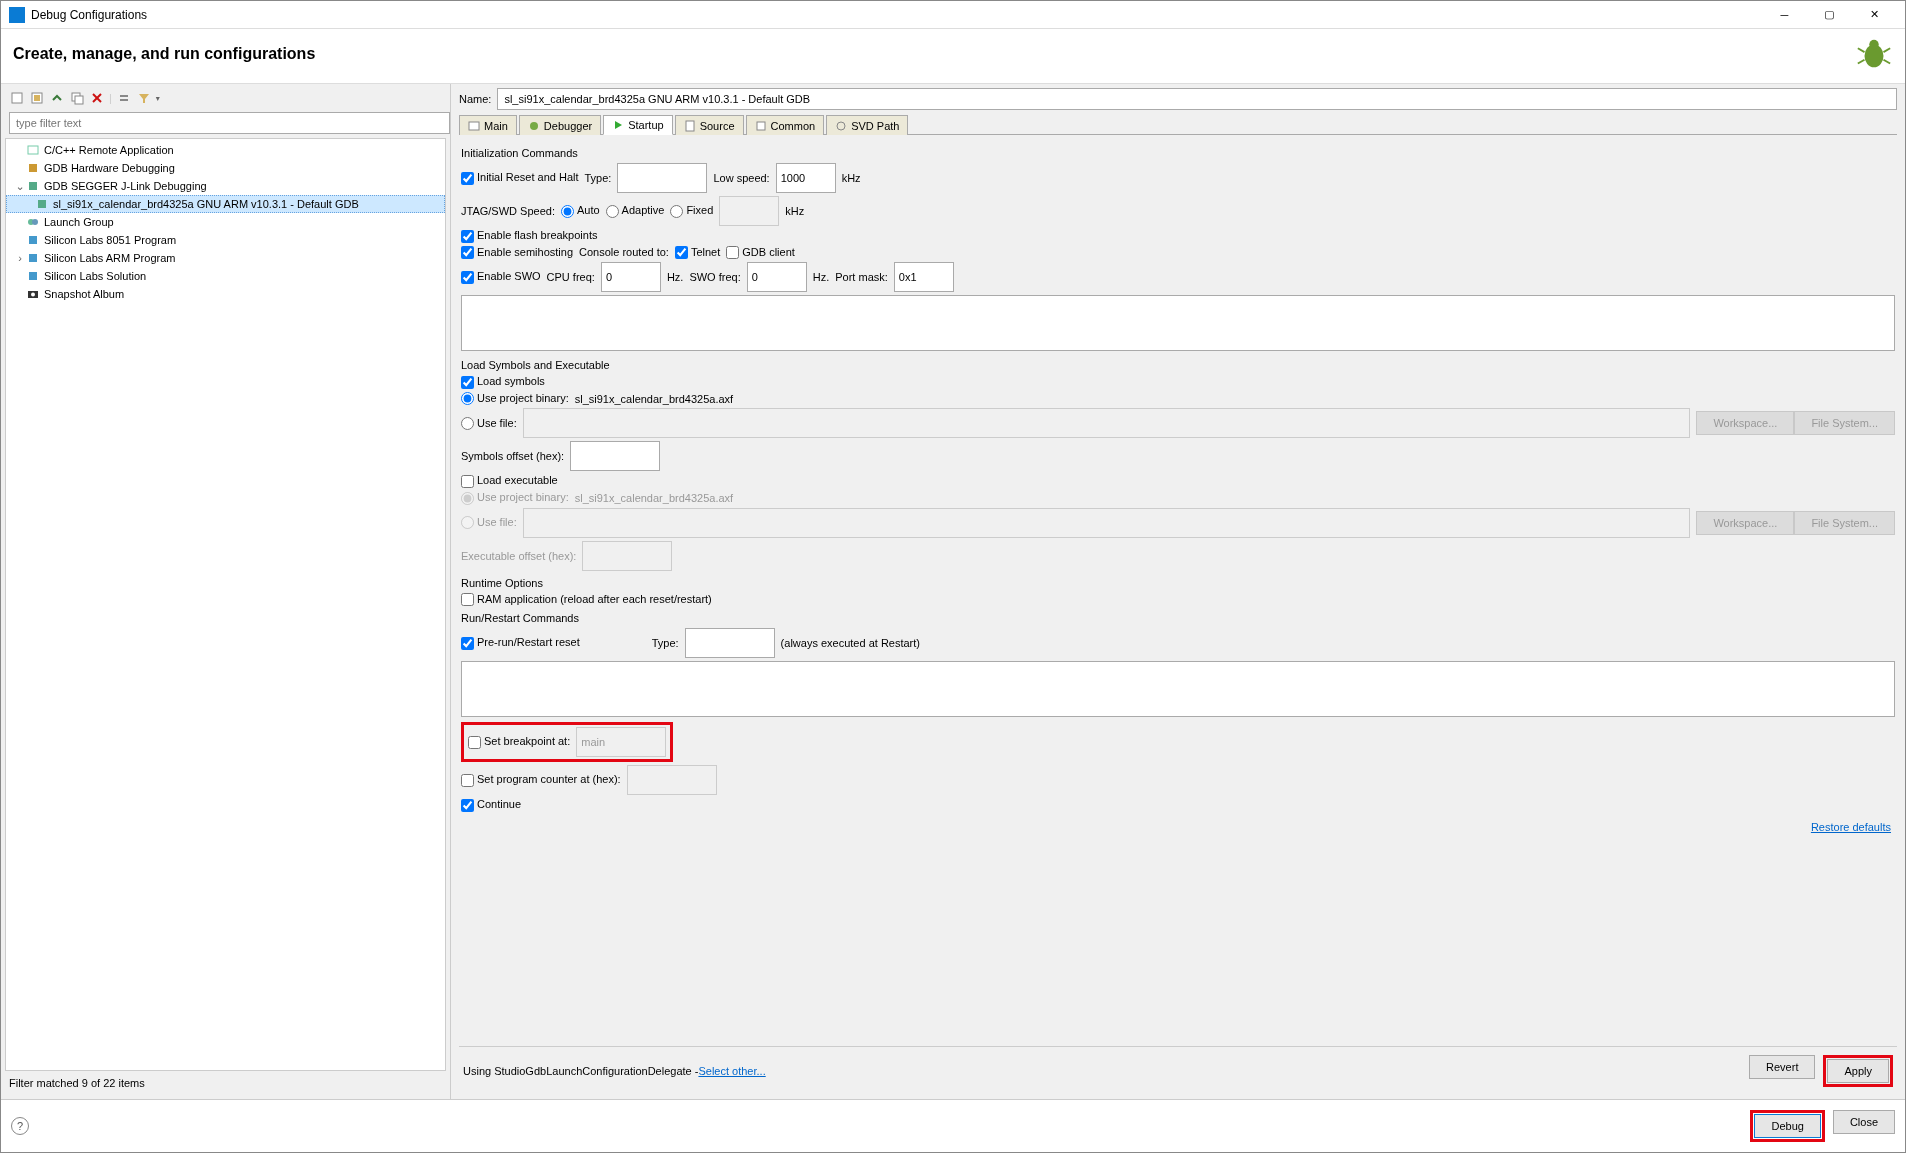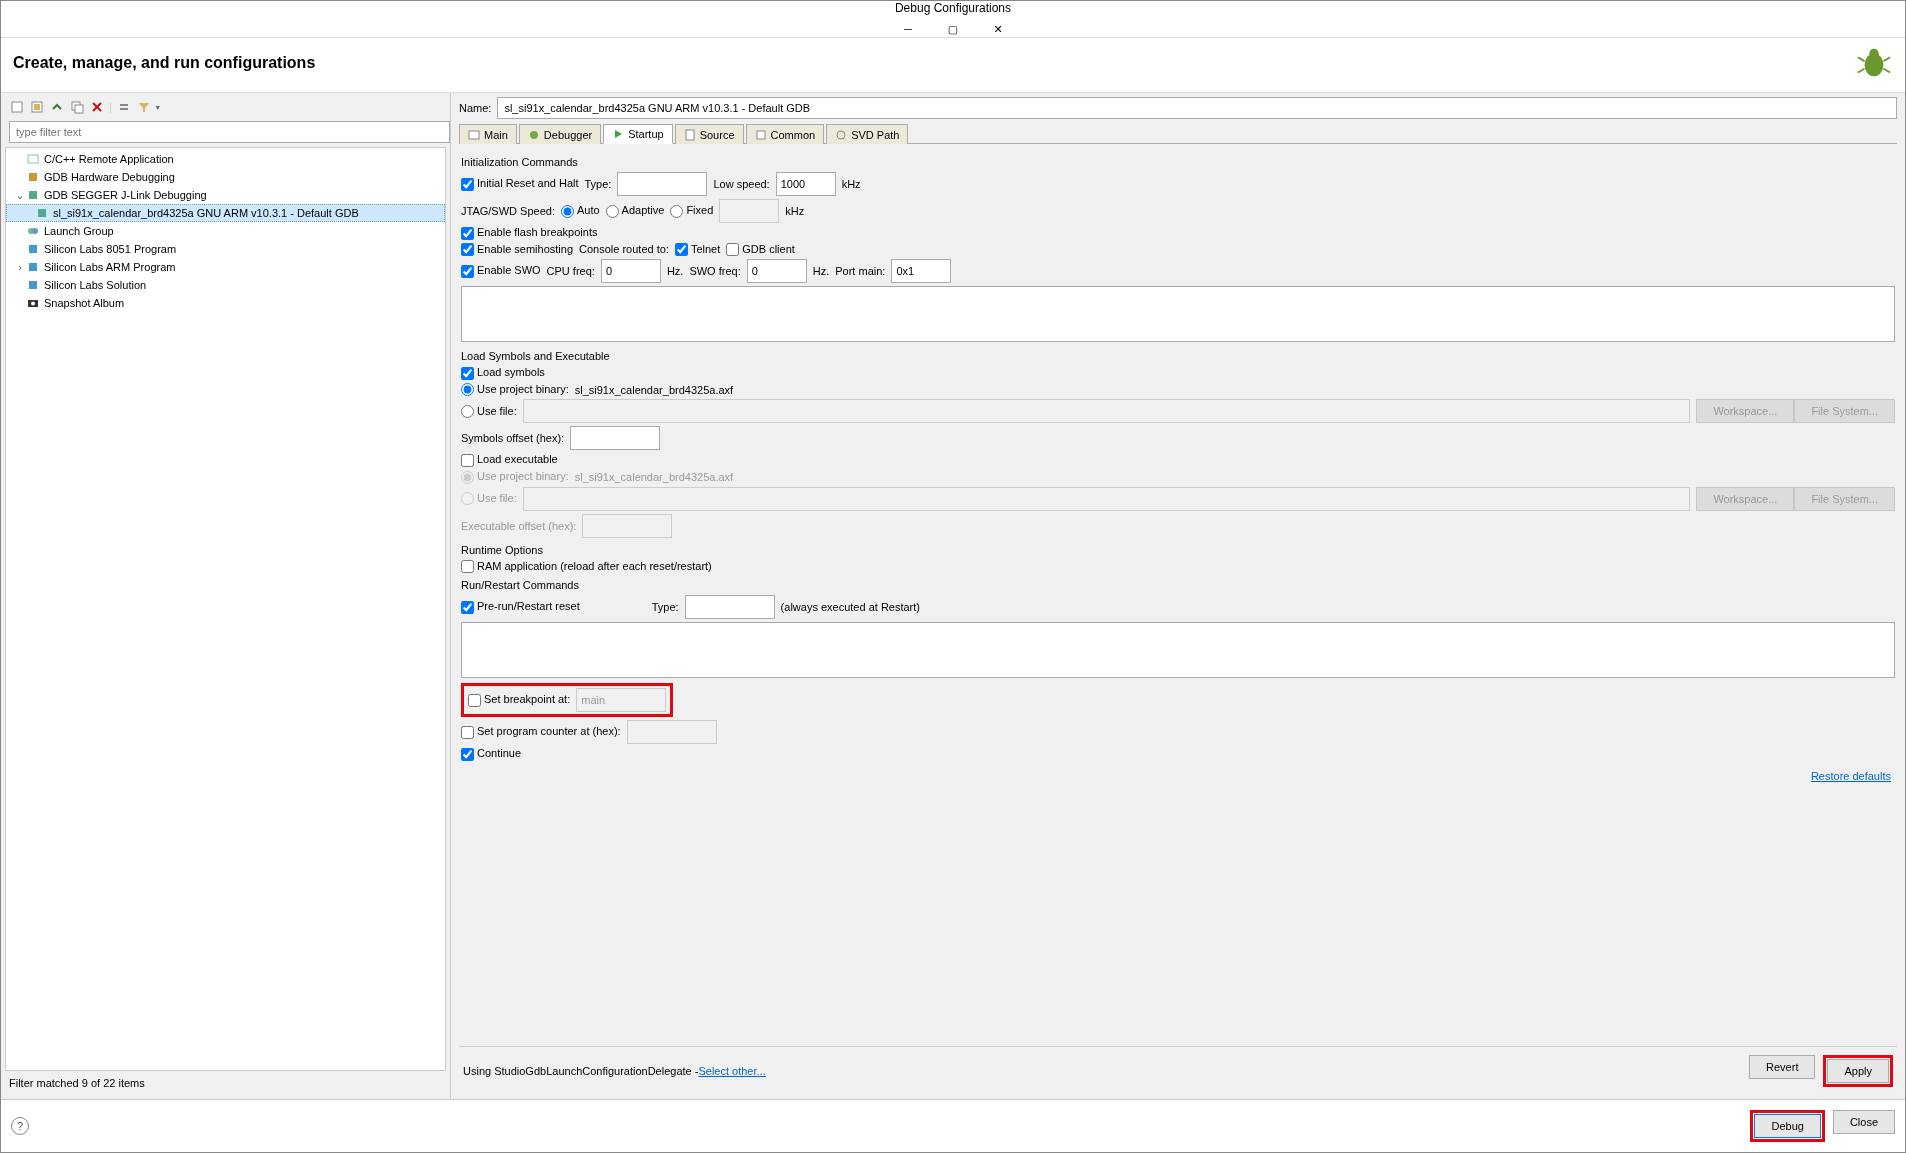--- a/index.html
+++ b/index.html
@@ -1,18 +1,18 @@
 <!DOCTYPE html>
 <html><head>
 <meta charset="utf-8">
 <style>
 * { box-sizing: border-box; font-family: "Segoe UI", Tahoma, sans-serif; font-size: 11px; }
 body { margin: 0; background: #f0f0f0; color: #000; }
 .window { width: 1906px; height: 1153px; background: #fff; display: flex; flex-direction: column; border: 1px solid #888; }
-.titlebar { display: flex; align-items: center; height: 37px; background: #fff; border-bottom: 1px solid #ddd; padding: 0 8px; flex-direction: column; }
+.titlebar { display: flex; align-items: center; height: 28px; background: #fff; border-bottom: 1px solid #ddd; padding: 0 8px; }
 .titlebar-icon { width: 16px; height: 16px; background: #0a7bd4; margin-right: 6px; display: inline-block; }
 .titlebar-text { flex: 1; font-size: 12px; }
 .win-controls { display: flex; }
 .win-btn { width: 45px; height: 28px; display: flex; align-items: center; justify-content: center; cursor: pointer; }
 .header-area { display: flex; align-items: center; padding: 6px 12px 10px 12px; background: #fff; border-bottom: 1px solid #ddd; }
 .header-text { font-size: 16px; font-weight: 600; }
 .bug-icon { width: 38px; height: 38px; margin-left: auto; }
 .body-area { flex: 1; display: flex; background: #f0f0f0; }
 .left-pane { width: 450px; display: flex; flex-direction: column; border-right: 1px solid #ccc; background: #f0f0f0; padding: 4px; }
 .toolbar { display: flex; gap: 4px; padding: 2px 4px; align-items: center; }
@@ -30,21 +30,21 @@
 .name-row { display: flex; align-items: center; gap: 6px; margin-bottom: 4px; }
 .name-input { flex: 1; height: 22px; border: 1px solid #aaa; background: #fff; padding: 2px 6px; }
 .tabs { display: flex; border-bottom: 1px solid #aaa; }
 .tab { display: flex; align-items: center; gap: 4px; padding: 3px 8px; border: 1px solid #aaa; border-bottom: none; background: #ece9d8; margin-right: 2px; cursor: pointer; position: relative; top: 1px; }
 .tab.active { background: #fff; border-bottom: 1px solid #fff; }
 .tab-ic { width: 12px; height: 12px; display: inline-block; }
 .tab-content { background: #f0f0f0; padding: 6px 2px; flex: 1; overflow: auto; }
 .section-title { margin: 6px 0 4px 0; }
 .row { display: flex; align-items: center; gap: 6px; margin: 3px 0; flex-wrap: wrap; }
 input[type=checkbox], input[type=radio] { margin: 0 3px 0 0; vertical-align: middle; }
-.txt { height: 24px; border: 1px solid #aaa; background: #fff; padding: 11px 4px; }
+.txt { height: 30px; border: 1px solid #aaa; background: #fff; padding: 11px 4px; }
 .txt-sm { width: 60px; }
 .txt-md { width: 90px; }
 .txt.disabled { background: #f0f0f0; color: #999; border-color: #ccc; }
 .big-area { width: 100%; height: 56px; border: 1px solid #aaa; background: #fff; resize: none; }
 .rt-buttons { display: flex; gap: 0; margin-left: auto; }
 .btn { height: 24px; border: 1px solid #aaa; background: #e6e6e6; padding: 0 16px; cursor: pointer; }
 .btn.disabled { color: #999; background: #dcdcdc; border-color: #c8c8c8; cursor: default; }
 .disabled-label { color: #999; }
 .link { color: #0066cc; text-decoration: underline; cursor: pointer; }
 .highlight-red { border: 3px solid #e30613; padding: 2px 4px; }
@@ -267,21 +267,21 @@
           <label><input type="checkbox" style=""><span>GDB client</span></label>
         </div>
         <div class="row">
           <label><input type="checkbox" checked="" style=""><span>Enable SWO</span></label>
           <span>CPU freq:</span>
           <input class="txt txt-sm" value="0" style="">
           <span>Hz.</span>
           <span>SWO freq:</span>
           <input class="txt txt-sm" value="0" style="">
           <span>Hz.</span>
-          <span>Port main:</span>
+          <span>Port mask:</span>
           <input class="txt txt-sm" value="0x1" style="">
         </div>
         <textarea class="big-area" style=""></textarea>
 
         <div class="section-title">Load Symbols and Executable</div>
         <div class="row">
             <label><input type="checkbox" checked="" style=""><span>Load symbols</span></label>
           </div>
         <div class="row">
           <label><input type="radio" name="sym" checked="" style=""><span>Use project binary:</span></label>

